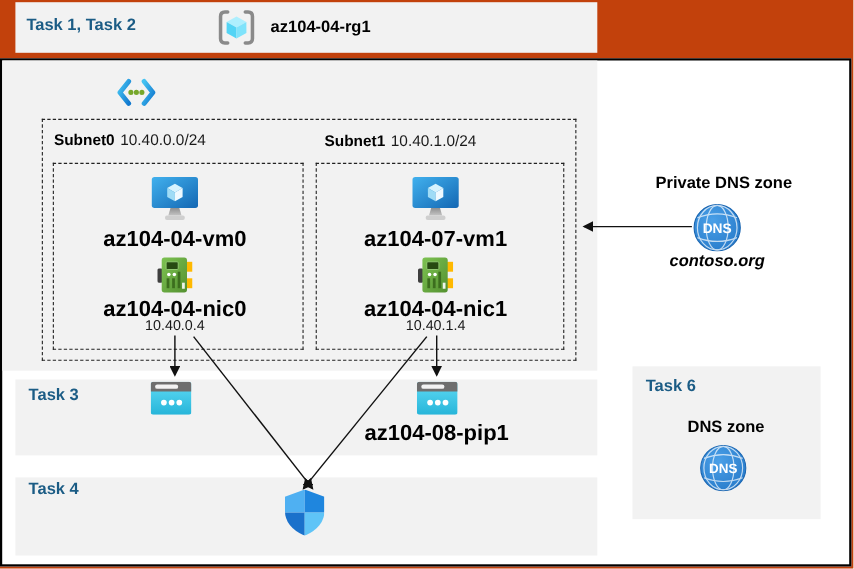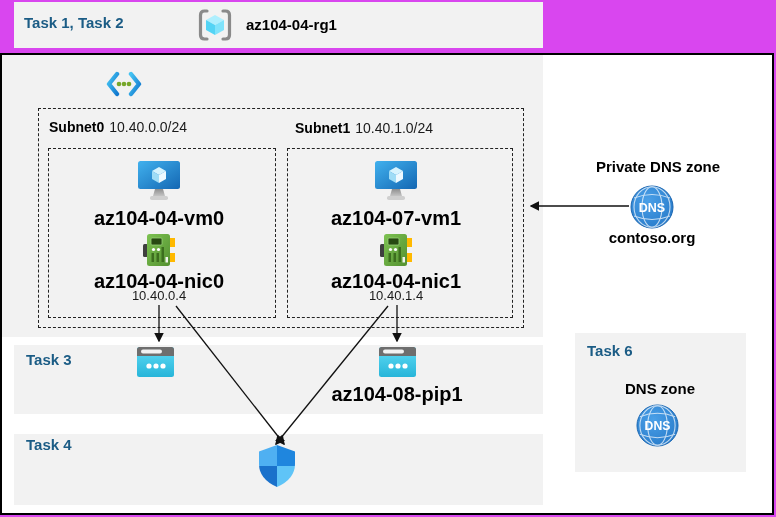--- a/index.html
+++ b/index.html
@@ -1,17 +1,17 @@
 <!DOCTYPE html>
 <html><head>
 <meta charset="utf-8">
 <style>
   html,body{margin:0;padding:0;}
   body{font-family:"Liberation Sans",sans-serif;background:#fff;}
-  #stage{position:relative;width:776px;height:517px;background:#d946ef;overflow:hidden;}
+  #stage{position:relative;width:776px;height:517px;background:#c2410c;overflow:hidden;}
   .panel{position:absolute;background:#f2f2f2;}
   .task-heading{position:absolute;color:#1b5c85;font-weight:700;font-size:15px;white-space:nowrap;}
   .res-label{position:absolute;font-weight:700;font-size:20px;color:#000;text-align:center;white-space:nowrap;}
   .ip-label{position:absolute;font-weight:400;font-size:13px;color:#1a1a1a;text-align:center;white-space:nowrap;}
   .hdr-label{position:absolute;font-size:15px;color:#000;white-space:nowrap;}
   .hdr-label .name{font-weight:700;}
   .hdr-label .cidr{font-weight:400;margin-left:6px;color:#1a1a1a;}
   .sub-label{position:absolute;font-size:14px;color:#000;white-space:nowrap;}
   .sub-label .name{font-weight:700;}
   .sub-label .cidr{font-weight:400;margin-left:5px;color:#1a1a1a;}
@@ -152,21 +152,21 @@
   <svg class="icon" style="left:630px;top:185px;" width="44" height="44" viewBox="0 0 44 44">
     <circle cx="22" cy="22" r="21" fill="url(#dnsg)" stroke="#1a66b2" stroke-width="1"></circle>
     <g fill="none" stroke="#ffffff" stroke-width="1.1" opacity="0.7">
       <ellipse cx="22" cy="22" rx="10" ry="20.2"></ellipse>
       <ellipse cx="22" cy="22" rx="18" ry="20.2"></ellipse>
       <path d="M4,13 Q22,6 40,13"></path>
       <path d="M4,31 Q22,38 40,31"></path>
     </g>
     <text x="22" y="26.5" text-anchor="middle" font-size="12.5" font-weight="600" fill="#ffffff" font-family="Liberation Sans, sans-serif">DNS</text>
   </svg>
-  <div class="res-label" style="left:582px;top:229px;width:140px;font-size:15px;">contoso.org</div>
+  <div class="res-label" style="left:582px;top:229px;width:140px;font-size:15px;font-style:italic;">contoso.org</div>
 
   <div class="panel" style="left:14px;top:345px;width:529px;height:69px;">
     <div class="task-heading" style="left:12px;top:6px;">Task 3</div>
   </div>
   <svg class="icon" style="left:137px;top:347px;" width="37" height="30" viewBox="0 0 37 30">
     <rect x="0" y="0" width="37" height="30" rx="2.5" fill="url(#pipg)"></rect>
     <path d="M2.5,0 H34.5 A2.5,2.5 0 0 1 37,2.5 V9 H0 V2.5 A2.5,2.5 0 0 1 2.5,0 Z" fill="#6e6e6e"></path>
     <rect x="4" y="2.5" width="21" height="4" rx="2" fill="#f2f2f2"></rect>
     <circle cx="12" cy="19" r="2.6" fill="#fff"></circle>
     <circle cx="19" cy="19" r="2.6" fill="#fff"></circle>

